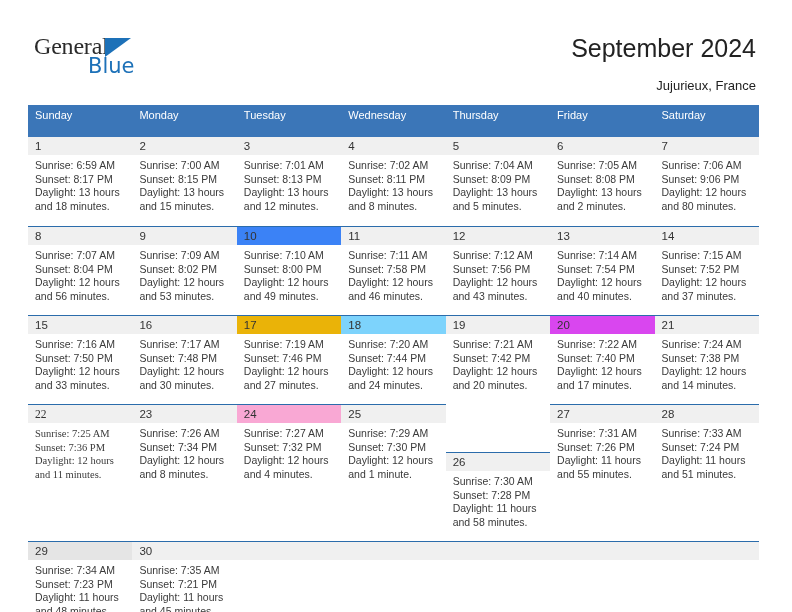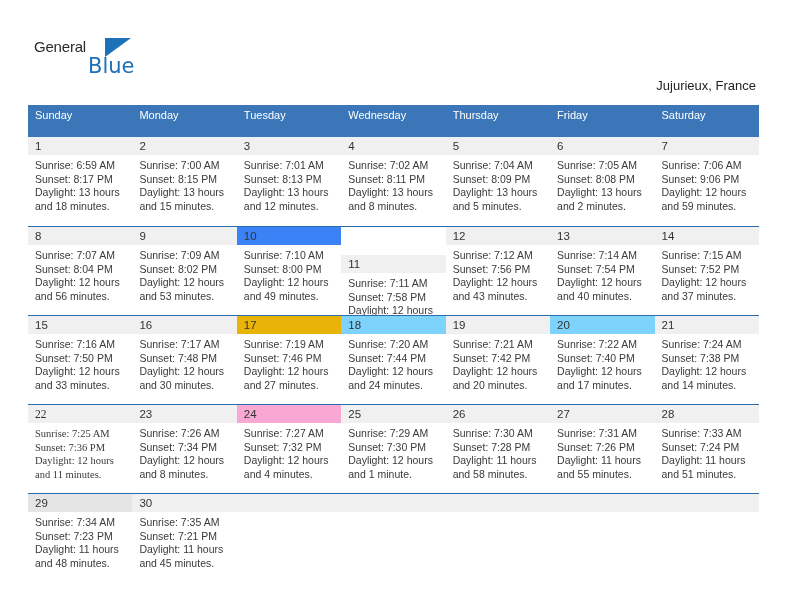--- a/index.html
+++ b/index.html
@@ -23,25 +23,25 @@
     width: 792px; height: 100px;
   }
   .logo {
     position: absolute;
     left: 34px; top: 36px;
     width: 130px; height: 46px;
   }
   .logo-general {
     position: absolute;
     left: 0; top: 0;
-    font-size: 15px;
+    font-size: 24px;
     color: #2b2b2b;
     letter-spacing: -0.2px;
     line-height: 21px;
-    font-family: Liberation Sans, sans-serif;
+    font-family: Liberation Serif, serif;
   }
   .logo-tri {
     position: absolute;
     left: 71px; top: 2px;
     width: 0; height: 0;
     border-left: 26px solid #1d71b8;
     border-bottom: 19px solid transparent;
   }
   .logo-blue {
     position: absolute;
@@ -126,20 +126,21 @@
 <div class="page">
 
   <div class="header">
 
     <div class="logo">
       <span class="logo-general">General</span>
       <span class="logo-tri" style="border-left-color: rgb(29, 113, 184);"></span>
       <span class="logo-blue" style="color: rgb(29, 113, 184);">Blue</span>
     </div>
 
+    <div class="title">September 2024</div>
     <div class="subtitle">Jujurieux, France</div>
   </div>
 
   <div class="calendar">
     <table class="cal-table">
       <thead>
         <tr id="weekday-row">
             <th style="background: rgb(59, 118, 184);">Sunday</th>
             <th style="background: rgb(59, 118, 184);">Monday</th>
             <th style="background: rgb(59, 118, 184);">Tuesday</th>
@@ -217,21 +218,21 @@
                 </div>
               </div>
             </td>
             <td>
               <div class="cell firstweek">
                 <div class="daynum" style="background: rgb(240, 240, 240);">7</div>
                 <div class="info">
                   <div>Sunrise: 7:06 AM</div>
                   <div>Sunset: 9:06 PM</div>
                   <div>Daylight: 12 hours</div>
-                  <div>and 59 minutes.</div>
+                  <div>and 80 minutes.</div>
                 </div>
               </div>
             </td>
           </tr>
           <tr>
             <td>
               <div class="cell" style="border-top-color: rgb(43, 108, 171);">
                 <div class="daynum" style="background: rgb(240, 240, 240);">8</div>
                 <div class="info">
                   <div>Sunrise: 7:07 AM</div>
@@ -258,21 +259,21 @@
                 <div class="info">
                   <div>Sunrise: 7:10 AM</div>
                   <div>Sunset: 8:00 PM</div>
                   <div>Daylight: 12 hours</div>
                   <div>and 49 minutes.</div>
                 </div>
               </div>
             </td>
             <td>
               <div class="cell" style="border-top-color: rgb(43, 108, 171);">
-                <div class="daynum" style="background: rgb(240, 240, 240); margin-top: 28px;">11</div>
+                <div class="daynum" style="background: rgb(240, 240, 240);">11</div>
                 <div class="info">
                   <div>Sunrise: 7:11 AM</div>
                   <div>Sunset: 7:58 PM</div>
                   <div>Daylight: 12 hours</div>
                   <div>and 46 minutes.</div>
                 </div>
               </div>
             </td>
             <td>
               <div class="cell" style="border-top-color: rgb(43, 108, 171);">
@@ -359,21 +360,21 @@
                 <div class="info">
                   <div>Sunrise: 7:21 AM</div>
                   <div>Sunset: 7:42 PM</div>
                   <div>Daylight: 12 hours</div>
                   <div>and 20 minutes.</div>
                 </div>
               </div>
             </td>
             <td>
               <div class="cell" style="border-top-color: rgb(43, 108, 171);">
-                <div class="daynum" style="background: #7dd3fc;">20</div>
+                <div class="daynum" style="background: #d946ef;">20</div>
                 <div class="info">
                   <div>Sunrise: 7:22 AM</div>
                   <div>Sunset: 7:40 PM</div>
                   <div>Daylight: 12 hours</div>
                   <div>and 17 minutes.</div>
                 </div>
               </div>
             </td>
             <td>
               <div class="cell" style="border-top-color: rgb(43, 108, 171);">
@@ -426,21 +427,21 @@
                 <div class="daynum" style="background: rgb(240, 240, 240);">25</div>
                 <div class="info">
                   <div>Sunrise: 7:29 AM</div>
                   <div>Sunset: 7:30 PM</div>
                   <div>Daylight: 12 hours</div>
                   <div>and 1 minute.</div>
                 </div>
               </div>
             </td>
             <td>
-              <div class="cell" style="border-top-color: rgb(43, 108, 171);">
+              <div class="cell" style="border-top-color: rgb(43, 108, 171); margin-top: 48px;">
                 <div class="daynum" style="background: rgb(240, 240, 240);">26</div>
                 <div class="info">
                   <div>Sunrise: 7:30 AM</div>
                   <div>Sunset: 7:28 PM</div>
                   <div>Daylight: 11 hours</div>
                   <div>and 58 minutes.</div>
                 </div>
               </div>
             </td>
             <td>

